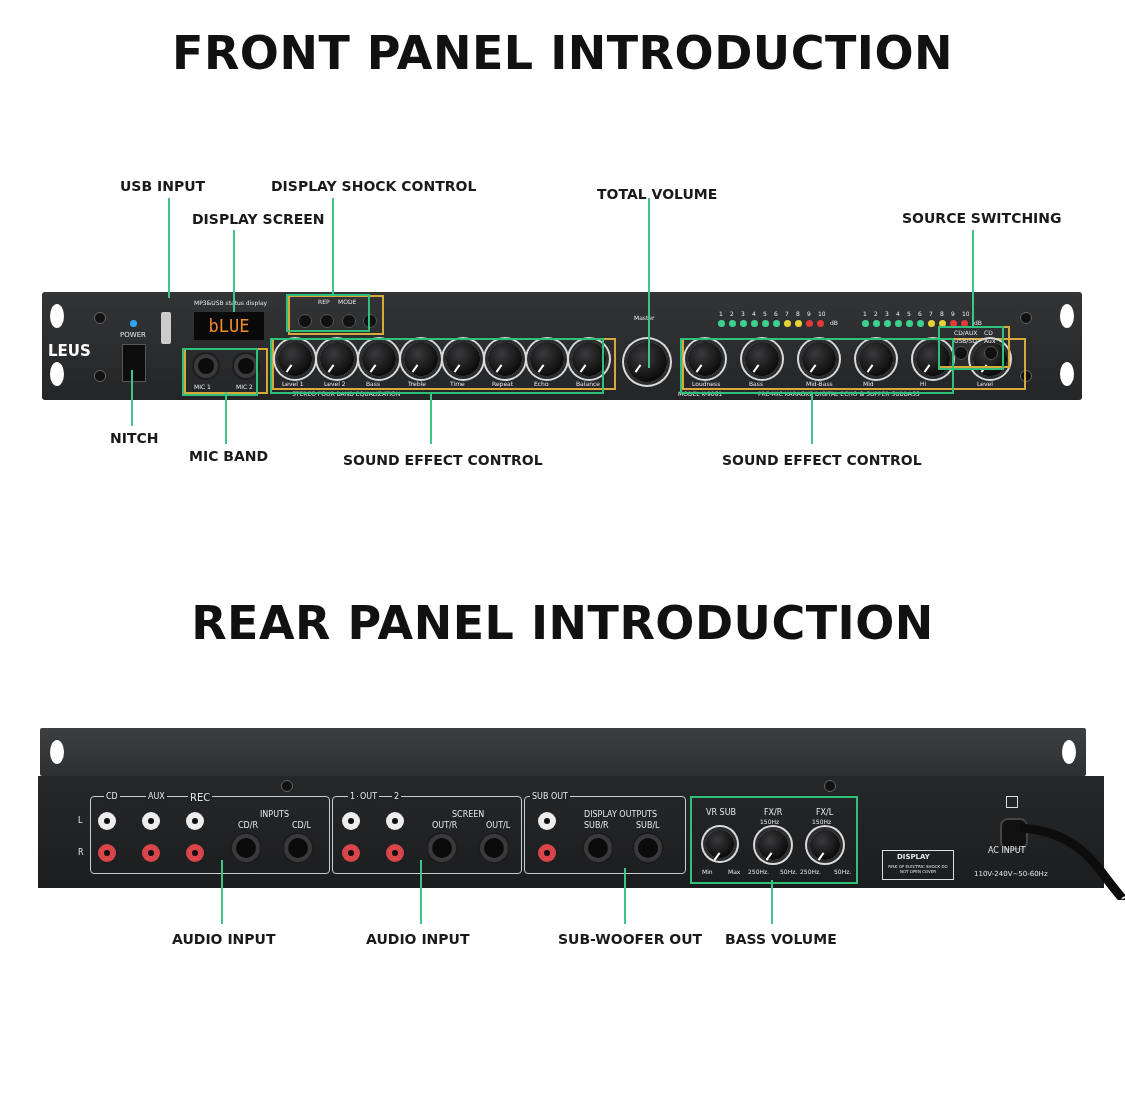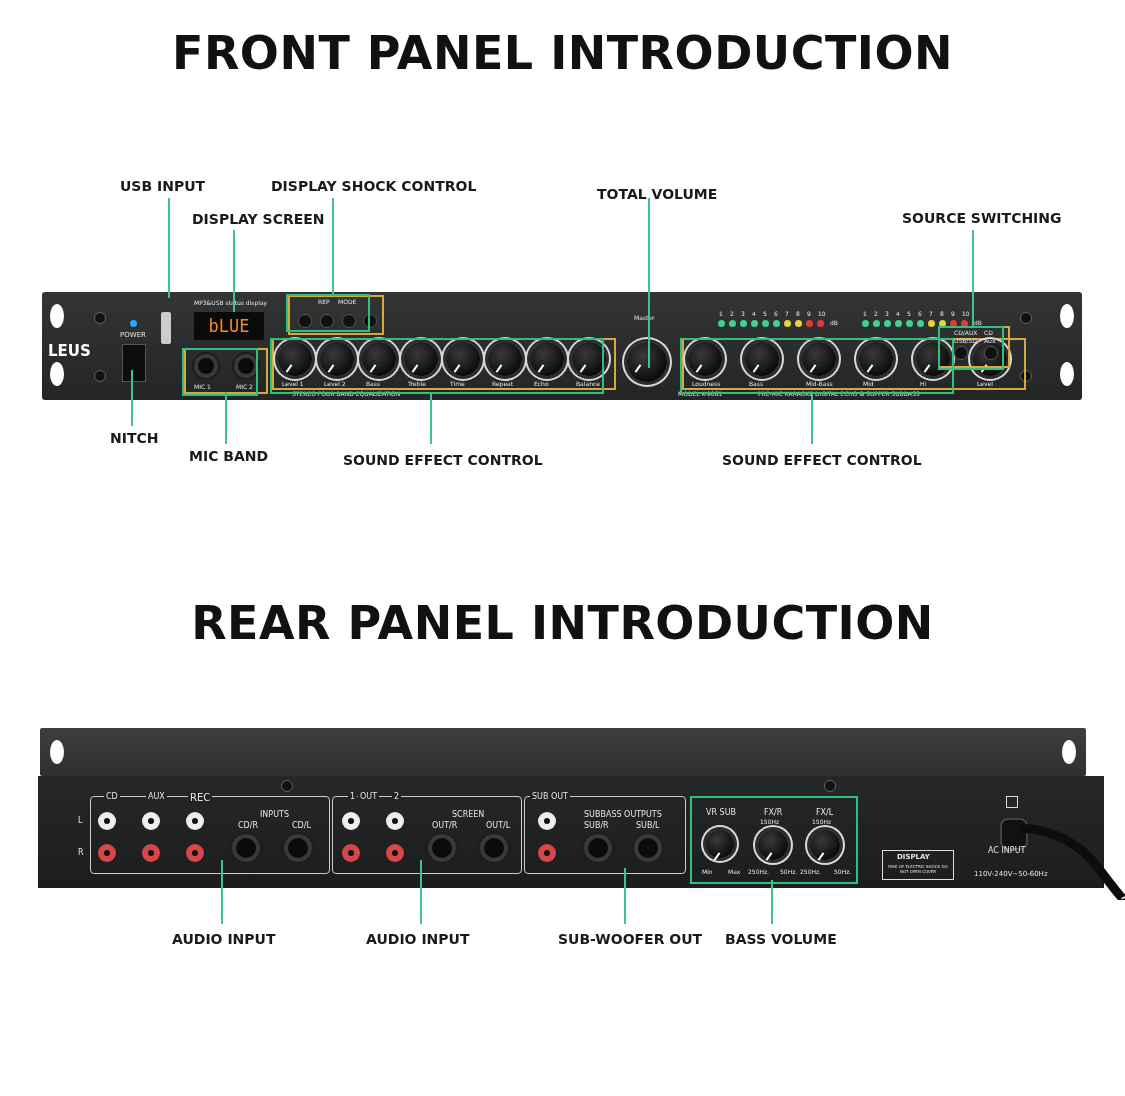--- a/index.html
+++ b/index.html
@@ -216,21 +216,21 @@
   <div class="tiny" style="left:414px;top:34px;font-size:8px;">SCREEN</div>
   <div class="tiny" style="left:394px;top:45px;font-size:8px;">OUT/R</div>
   <div class="tiny" style="left:448px;top:45px;font-size:8px;">OUT/L</div>
   <div class="jack" style="left:394px;top:62px;width:20px;height:20px;"></div>
   <div class="jack" style="left:446px;top:62px;width:20px;height:20px;"></div>
 
   <div style="position:absolute;left:486px;top:20px;width:160px;height:76px;border:1px solid #ccc;border-radius:4px;"></div>
   <div class="tiny" style="left:492px;top:16px;font-size:8px;background:#212224;padding:0 2px;">SUB OUT</div>
   <div class="rca" style="left:500px;top:36px;background:#eee;"></div>
   <div class="rca" style="left:500px;top:68px;background:#d8454a;"></div>
-  <div class="tiny" style="left:546px;top:34px;font-size:8px;">SUBBASS OUTPUTS</div>
+  <div class="tiny" style="left:546px;top:34px;font-size:8px;">DISPLAY OUTPUTS</div>
   <div class="tiny" style="left:546px;top:45px;font-size:8px;">SUB/R</div>
   <div class="tiny" style="left:598px;top:45px;font-size:8px;">SUB/L</div>
   <div class="jack" style="left:550px;top:62px;width:20px;height:20px;"></div>
   <div class="jack" style="left:600px;top:62px;width:20px;height:20px;"></div>
 
   <div class="box-y" style="left:652px;top:20px;width:164px;height:84px;"></div>
   <div class="tiny" style="left:668px;top:32px;font-size:8px;">VR SUB</div>
   <div class="tiny" style="left:726px;top:32px;font-size:8px;">FX/R</div>
   <div class="tiny" style="left:722px;top:42px;">150Hz</div>
   <div class="tiny" style="left:778px;top:32px;font-size:8px;">FX/L</div>

